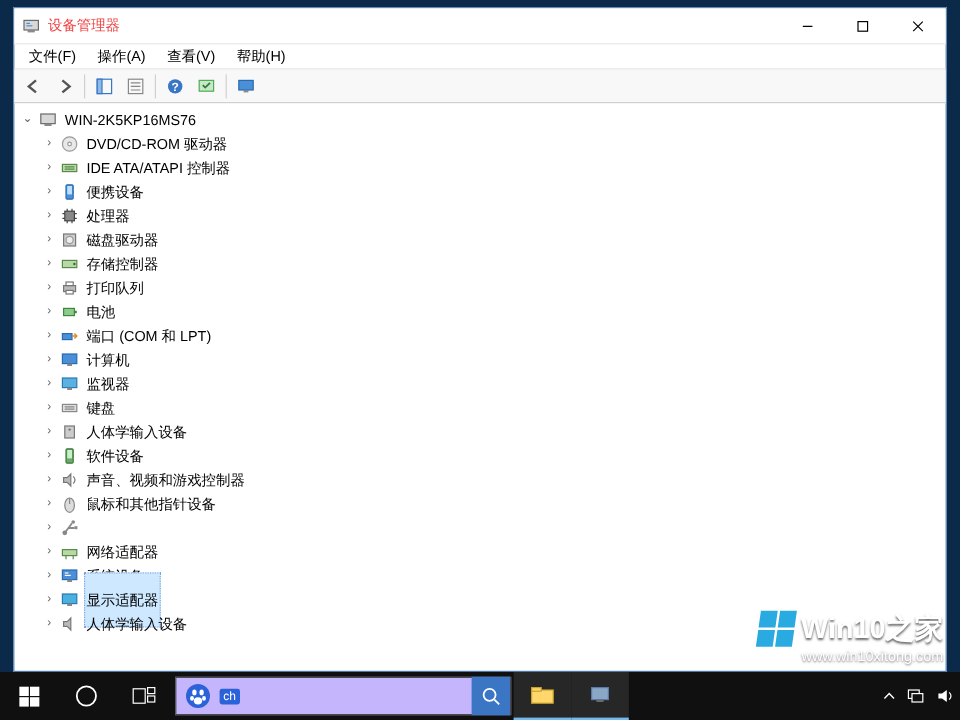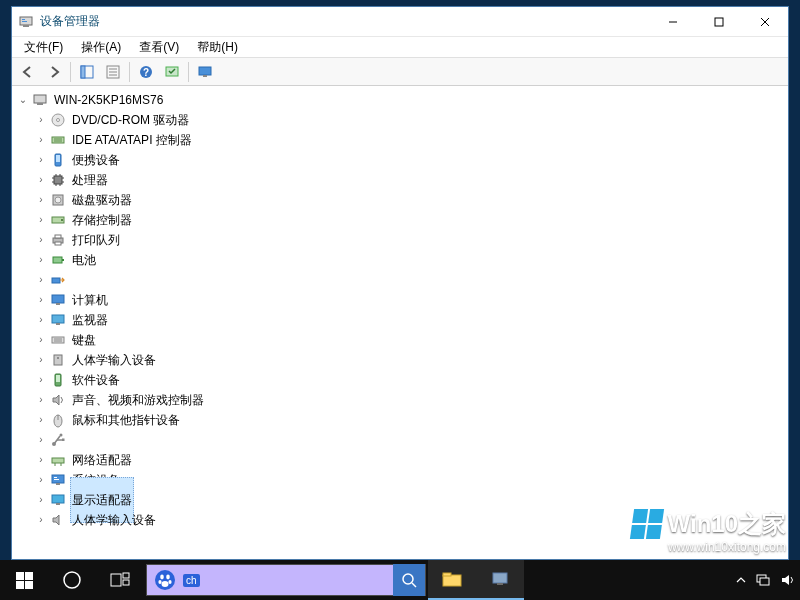--- a/index.html
+++ b/index.html
@@ -14,21 +14,21 @@
   display: flex; flex-direction: column;
 }
 
 .titlebar {
   height: 30px; background: #fff;
   display: flex; align-items: center;
   padding-left: 6px;
   border-bottom: 1px solid #e8e8e8;
 }
 .titlebar .app-icon { width: 16px; height: 16px; margin-right: 6px; display:inline-flex; align-items:center; justify-content:center; }
-.titlebar .title { font-size: 12px; color: #0c4a6e; flex: 1; }
+.titlebar .title { font-size: 12px; color: #ef4444; flex: 1; }
 .win-controls { display: flex; height: 100%; }
 .win-btn { width: 46px; display: flex; align-items: center; justify-content: center; font-size: 12px; color:#000; }
 
 .menubar {
   height: 21px; display: flex; align-items: center;
   padding: 0 4px; font-size: 12px; gap: 2px;
   border-bottom: 1px solid #e0e0e0;
 }
 .menu-item { padding: 2px 8px; text-align: center; }
 
@@ -281,20 +281,21 @@
           <span class="label">电池</span>
         </div>
         <div class="tree-row">
           <span class="chevron">›</span>
           <span class="node-icon">
             <svg width="16" height="16" viewBox="0 0 16 16">
               <rect x="2" y="6" width="8" height="5" fill="#4a90d9" stroke="#2a6bb0"></rect>
               <path d="M10 8 L14 8 M12 6 L14 8 L12 10" fill="none" stroke="#d98a2a" stroke-width="1.2"></path>
             </svg>
           </span>
+          <span class="label">端口 (COM 和 LPT)</span>
         </div>
         <div class="tree-row">
           <span class="chevron">›</span>
           <span class="node-icon">
             <svg width="16" height="16" viewBox="0 0 16 16">
               <rect x="2" y="3" width="12" height="8" fill="#4a90d9" stroke="#2a6bb0"></rect>
               <rect x="6" y="11" width="4" height="2" fill="#888"></rect>
             </svg>
           </span>
           <span class="label">计算机</span>

